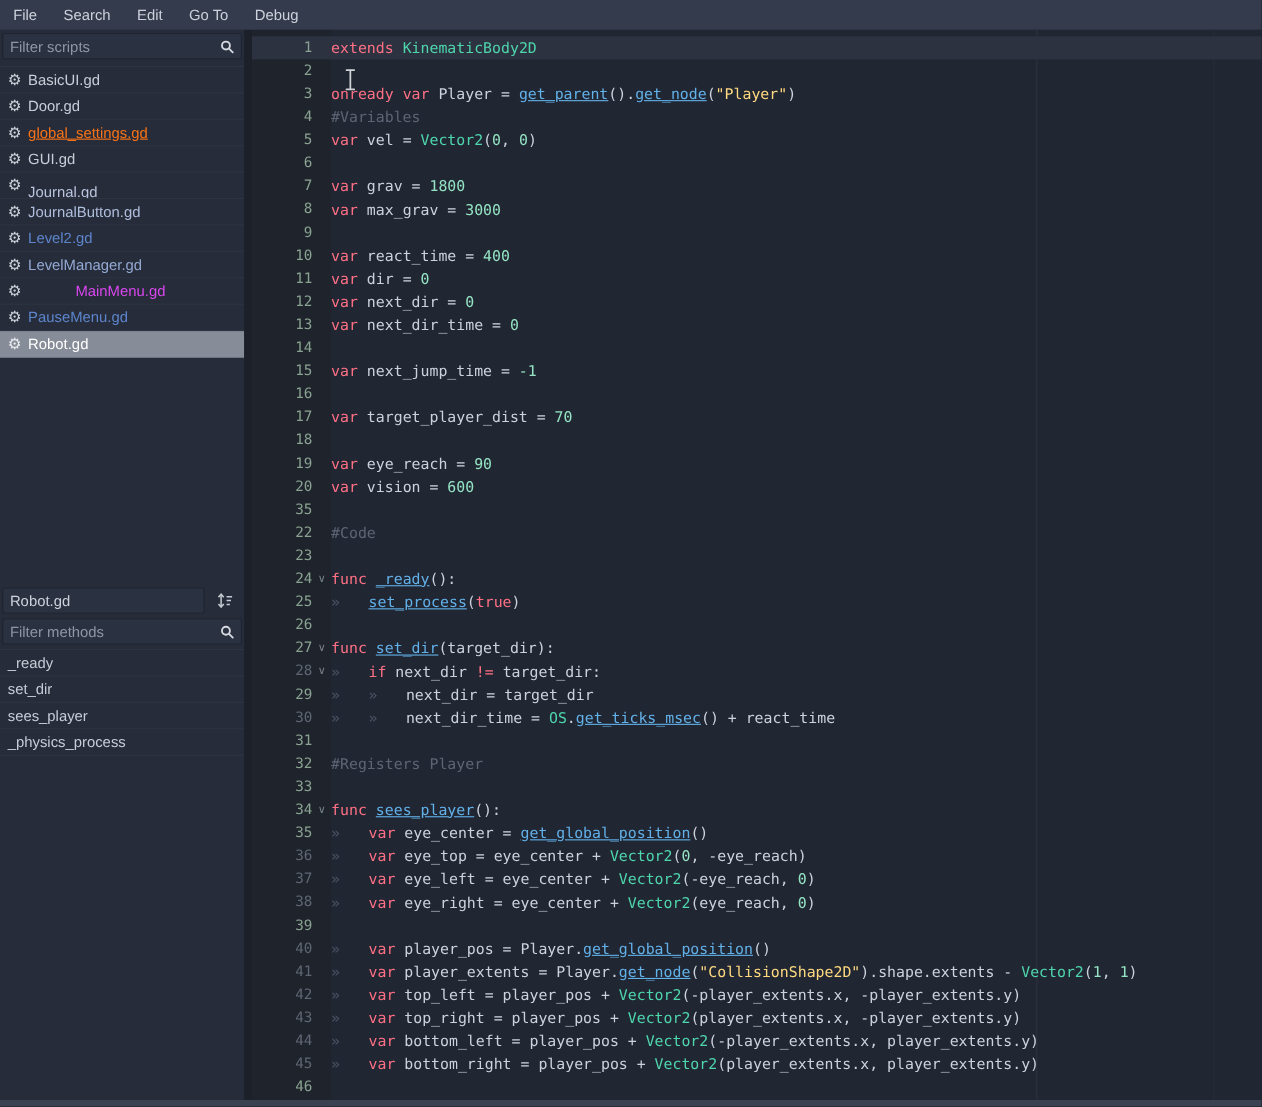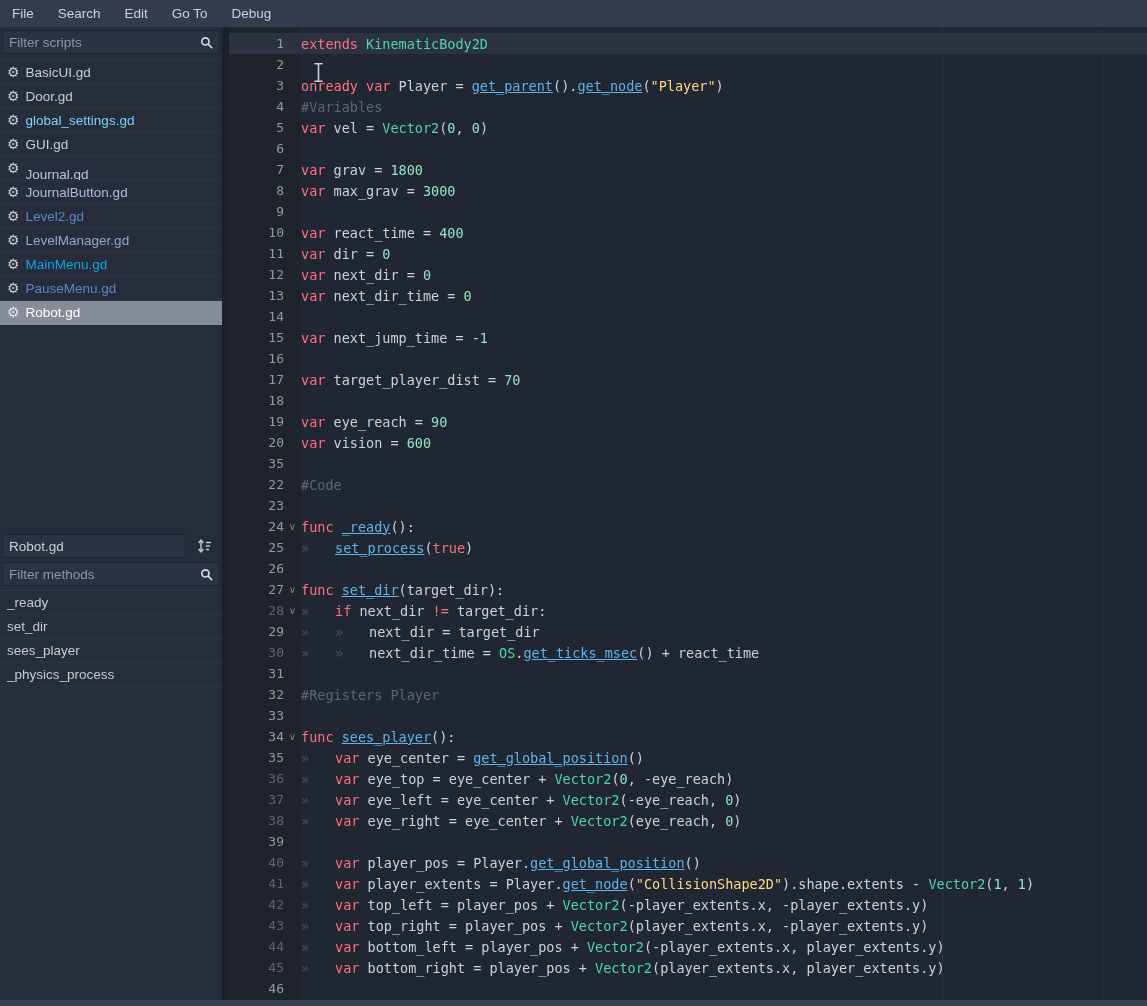--- a/index.html
+++ b/index.html
@@ -147,21 +147,21 @@
       <div class="list-row">
         <span class="gear-icon">⚙</span>
         <span style="color: rgb(200, 205, 216);">BasicUI.gd</span>
       </div>
       <div class="list-row">
         <span class="gear-icon">⚙</span>
         <span style="color: rgb(200, 205, 216);">Door.gd</span>
       </div>
       <div class="list-row">
         <span class="gear-icon">⚙</span>
-        <span style="color: #7dd3fc;">global_settings.gd</span>
+        <span style="color: #f97316; text-decoration: underline;">global_settings.gd</span>
       </div>
       <div class="list-row">
         <span class="gear-icon">⚙</span>
         <span style="color: rgb(200, 205, 216);">GUI.gd</span>
       </div>
       <div class="list-row">
         <span class="gear-icon">⚙</span>
         <span style="color: rgb(185, 196, 222); margin-top: 12px;">Journal.gd</span>
       </div>
       <div class="list-row">
@@ -171,21 +171,21 @@
       <div class="list-row">
         <span class="gear-icon">⚙</span>
         <span style="color: rgb(93, 133, 204);">Level2.gd</span>
       </div>
       <div class="list-row">
         <span class="gear-icon">⚙</span>
         <span style="color: rgb(147, 169, 212);">LevelManager.gd</span>
       </div>
       <div class="list-row">
         <span class="gear-icon">⚙</span>
-        <span style="color: #0ea5e9;">MainMenu.gd</span>
+        <span style="color: #d946ef; margin-left: 43px;">MainMenu.gd</span>
       </div>
       <div class="list-row">
         <span class="gear-icon">⚙</span>
         <span style="color: rgb(93, 133, 204);">PauseMenu.gd</span>
       </div>
       <div class="list-row selected">
         <span class="gear-icon">⚙</span>
         <span style="color: rgb(255, 255, 255);">Robot.gd</span>
       </div>
     </div>

